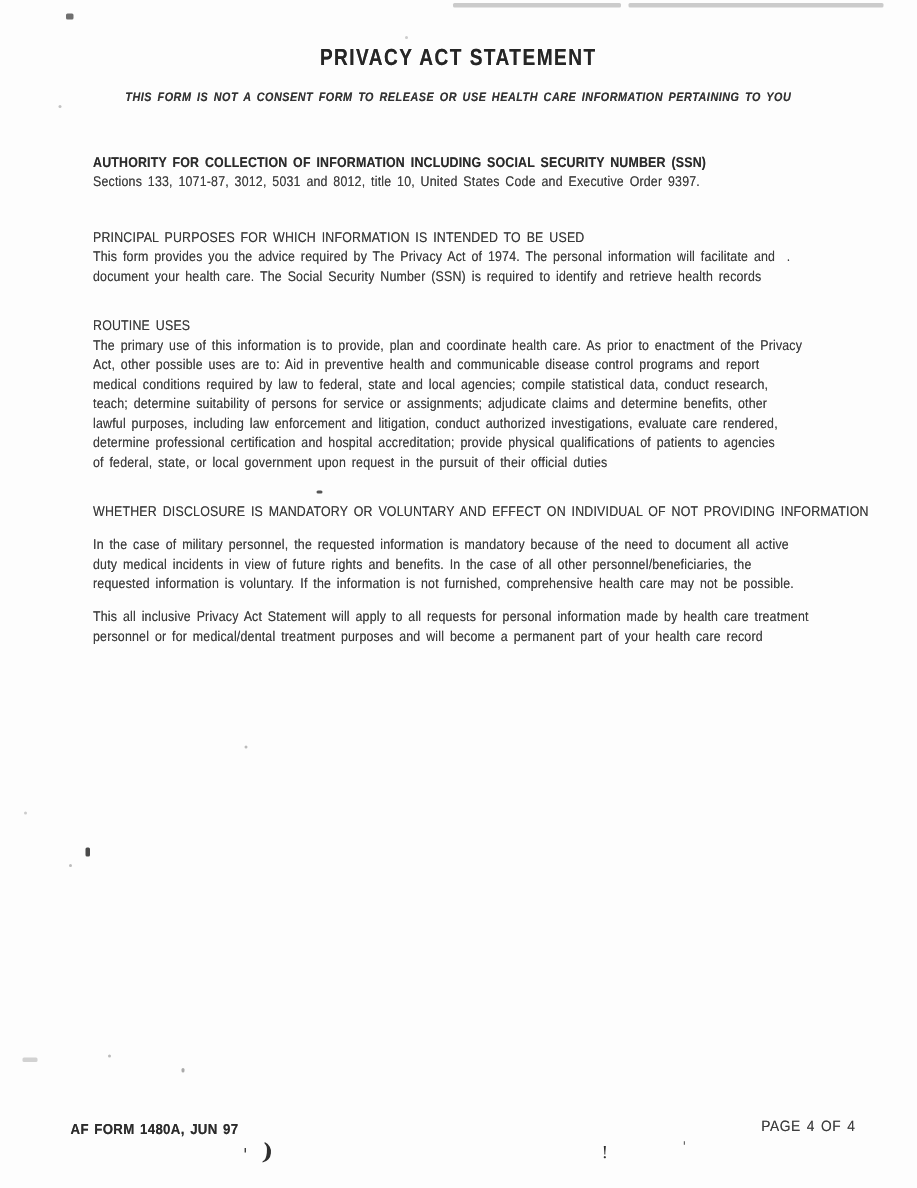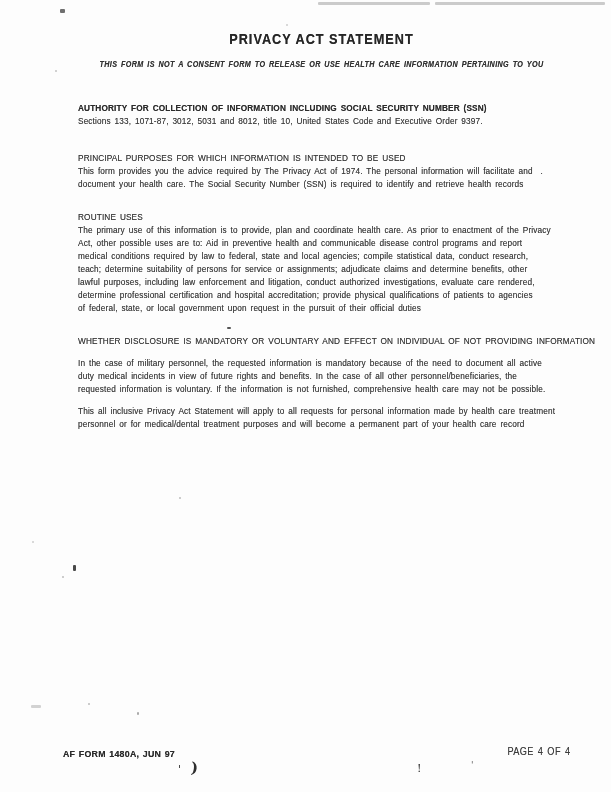--- a/index.html
+++ b/index.html
@@ -4,21 +4,21 @@
 <style>
   * { margin: 0; padding: 0; box-sizing: border-box; }
   html, body { width: 611px; height: 792px; }
   body {
     position: relative;
     width: 611px; height: 792px;
     background: #fdfdfd;
     font-family: "Liberation Sans", sans-serif;
     overflow: hidden;
   }
-  .page { position: absolute; inset: 0; margin-left: 16px; }
+  .page { position: absolute; inset: 0; }
 
   
   .scan-bar { position: absolute; background: #cbcbcb; border-radius: 1px; }
   .speck { position: absolute; border-radius: 1px; }
 
   
   .title {
     position: absolute; top: 30px; left: 0; width: 611px;
     text-align: center;
     font-size: 15.5px; font-weight: bold; color: #262626;

